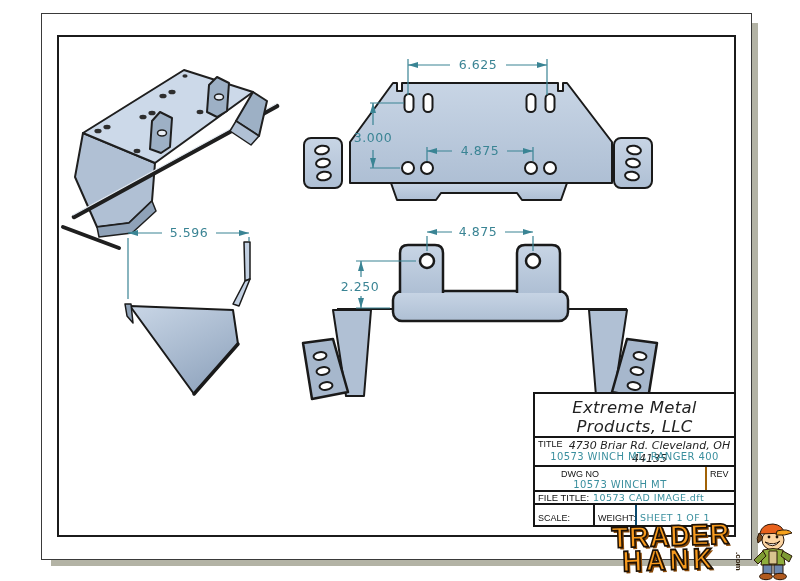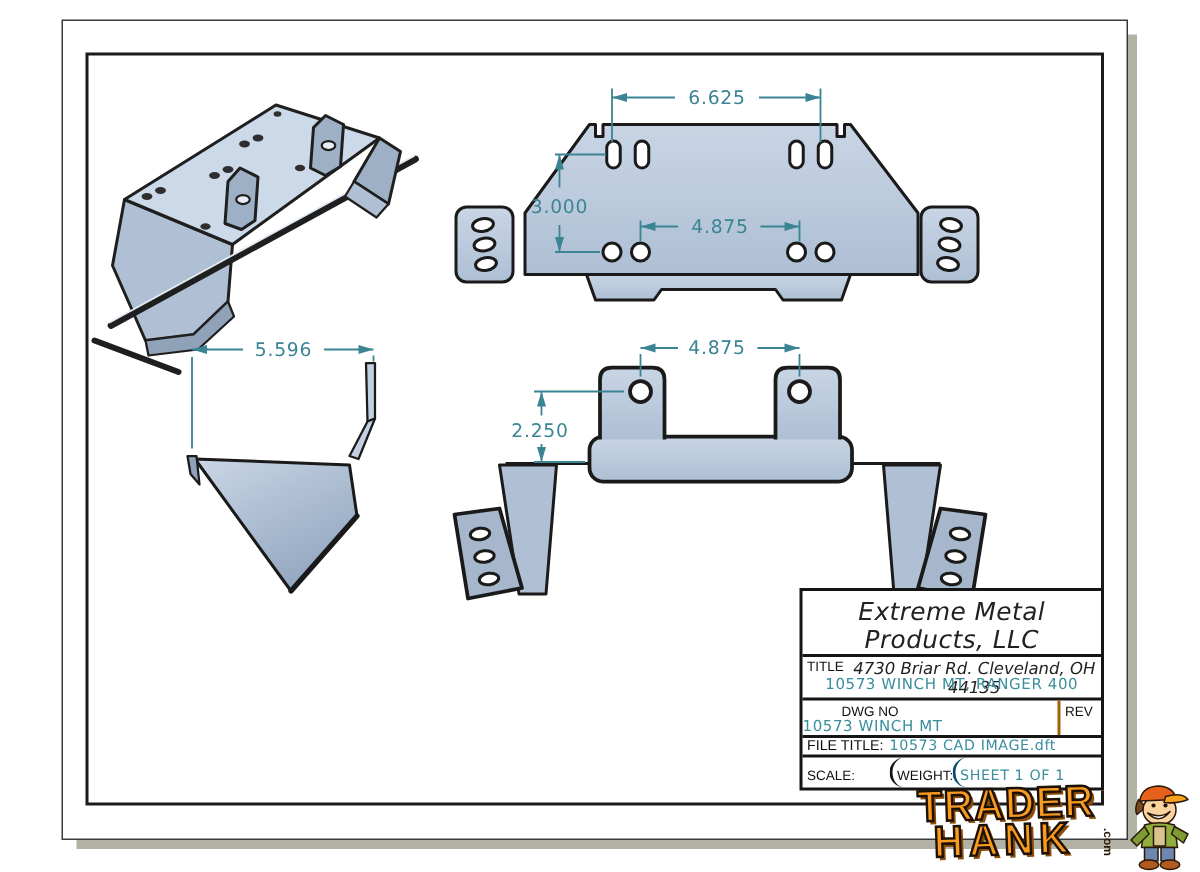--- a/index.html
+++ b/index.html
@@ -21,26 +21,26 @@
   .tb-title{height:30px;border-top:2px solid #151515;position:relative;}
   .tb-dwg{height:23px;border-top:2px solid #151515;display:flex;}
   .tb-file{height:13px;border-top:2px solid #151515;display:flex;align-items:center;}
   .tb-scale{flex:1;border-top:2px solid #151515;display:flex;}
   .lbl{font-size:9px;color:#111;}
   .teal{color:#3a8f9e;font-family:"DejaVu Sans", sans-serif;font-size:10px;letter-spacing:0.4px;}
   .tb-title .lbl{position:absolute;left:3px;top:1px;}
   .tb-title .teal{display:block;text-align:center;margin-top:13px;}
   .dwg-left{flex:1;}
   .dwg-left .lbl{padding:2px 0 0 26px;display:block;}
-  .dwg-left .teal{display:block;}
+  .dwg-left .teal{display:block;text-align:center;}
   .dwg-rev{width:27px;border-left:2px solid #a16207;}
   .dwg-rev .lbl{padding:2px 0 0 3px;display:block;}
   .tb-file .lbl{padding-left:3px;font-size:9.5px;}
   .tb-file .teal{padding-left:4px;font-size:9.5px;}
-  .sc-cell{padding:2px 0 0 3px;box-sizing:border-box;border-radius:10px;}
+  .sc-cell{padding:2px 0 0 3px;box-sizing:border-box;}
   .sc-1{width:58px;}
   .sc-2{width:42px;border-left:2px solid #151515;}
   .sc-3{flex:1;border-left:2px solid #0c4a6e;}
   .sc-3 .teal{font-size:9.5px;}
   
   #logo{position:absolute;left:606px;top:522px;width:194px;height:59px;z-index:4;}
   .logo-words{position:absolute;left:6px;top:1px;transform:rotate(-2deg);}
   .logo-line{font-family:"Liberation Sans", sans-serif;font-weight:bold;
              color:#f89b1e;-webkit-text-stroke:1.6px #1d1106;
              text-shadow:2px 2px 0 #8a4a08;line-height:1;transform:scaleY(1.08);}

